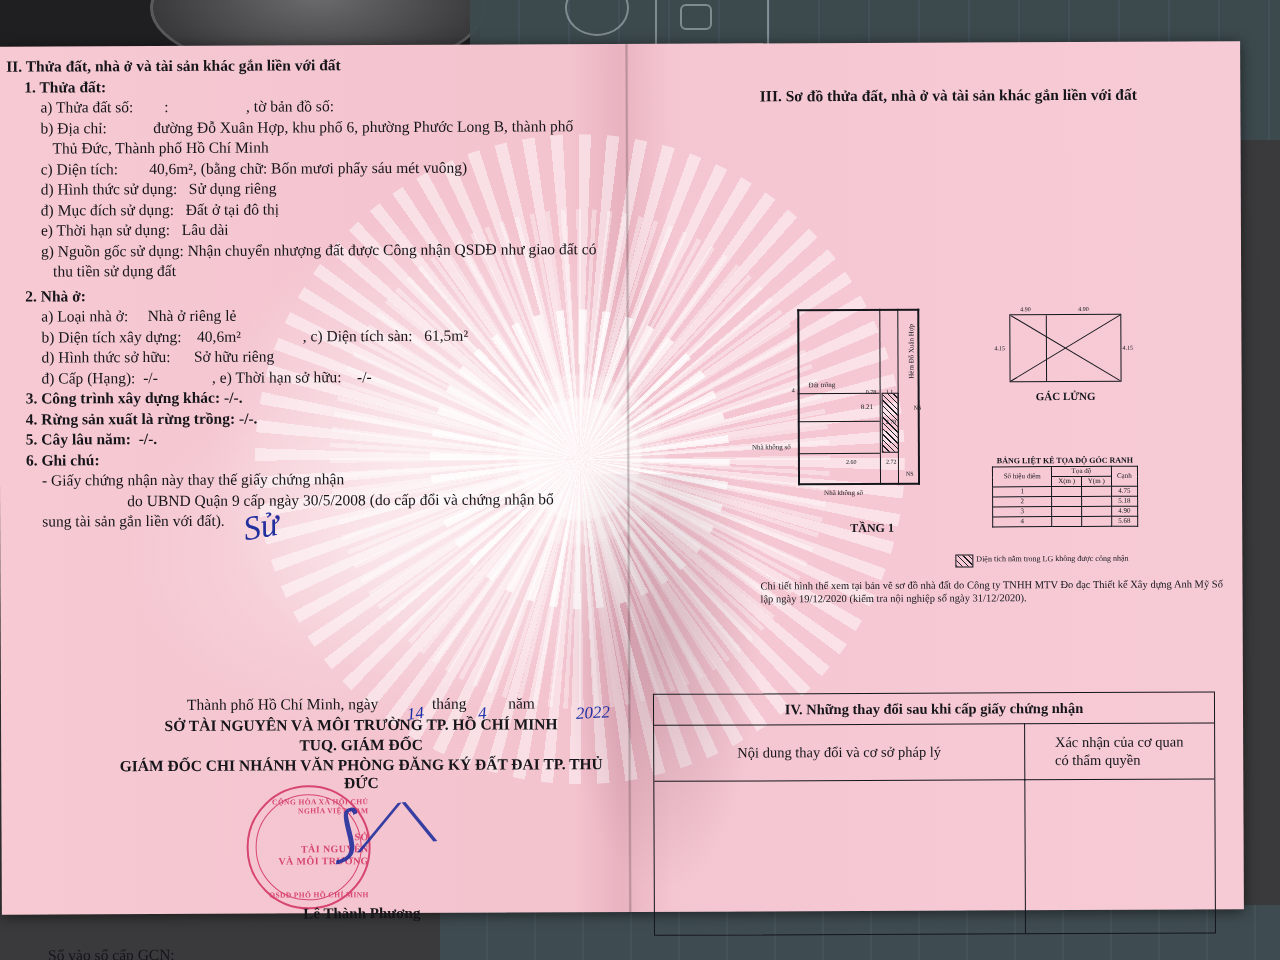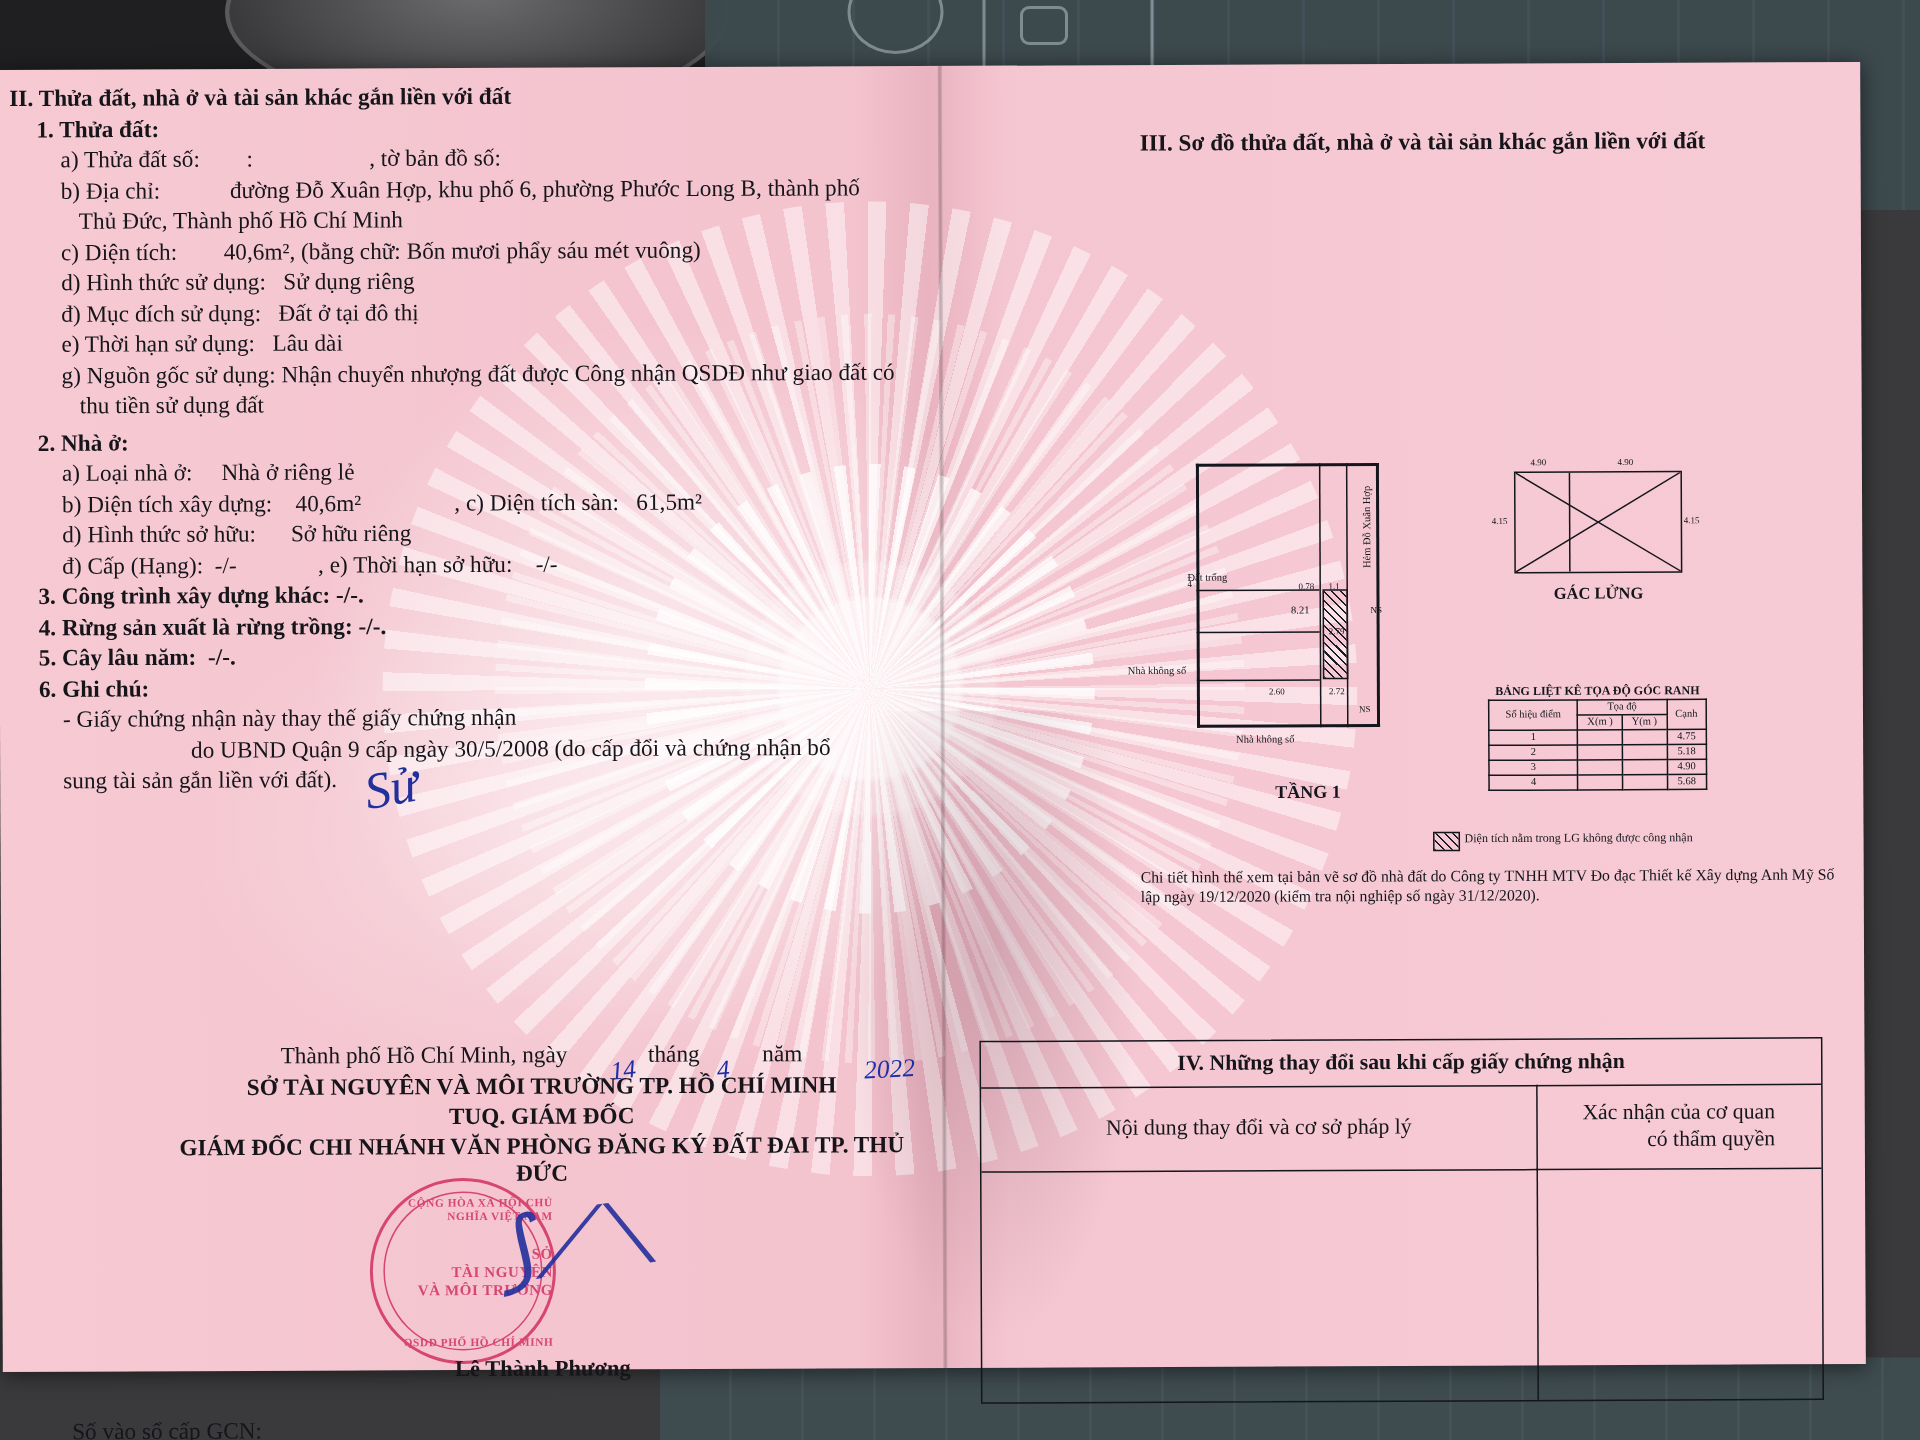--- a/index.html
+++ b/index.html
@@ -140,21 +140,21 @@
   .stamp-top{top:10px;font-size:7.5px;}
   .stamp-bot{bottom:8px;font-size:7.5px;}
 
   
   .tbl4{position:absolute;left:652px;top:650px;width:560px;height:240px;border:1.5px solid #14161c;}
   .tbl4-title{position:absolute;left:0;top:0;width:100%;height:30px;border-bottom:1.5px solid #14161c;
     display:flex;align-items:center;justify-content:center;font-weight:bold;font-size:14.5px;color:#15151a;}
   .tbl4-c1{position:absolute;left:0;top:30px;width:370px;height:56px;border-bottom:1.5px solid #14161c;border-right:1.5px solid #14161c;
     display:flex;align-items:center;justify-content:center;text-align:center;font-size:14.5px;color:#15151a;}
   .tbl4-c2{position:absolute;left:370px;top:30px;right:0;height:56px;border-bottom:1.5px solid #14161c;
-    display:flex;align-items:center;justify-content:center;text-align:right;font-size:14.5px;line-height:18px;color:#15151a;}
+    display:flex;align-items:center;justify-content:center;text-align:left;font-size:14.5px;line-height:18px;color:#15151a;}
   .tbl4-v1{position:absolute;left:0;top:86px;width:370px;bottom:0;border-right:1.5px solid #14161c;}
   .so-vao{position:absolute;left:46px;top:900px;font-size:15.5px;color:#15151a;}
 </style>
 </head>
 <body>
 
 <div id="page">
 
   <div class="desk"></div>
   <div class="desk-left"></div>
@@ -211,21 +211,21 @@
       <div class="sk-line" style="left:128px;top:16px;width:1.6px;height:176px;"></div>
       <div class="sk-line" style="left:8px;top:190px;width:122px;height:1.6px;"></div>
 
       <div class="sk-line" style="left:90px;top:16px;width:1.2px;height:176px;"></div>
       <div class="sk-line" style="left:108px;top:16px;width:1.2px;height:176px;"></div>
       <div class="sk-line" style="left:8px;top:100px;width:82px;height:1.2px;"></div>
       <div class="sk-line" style="left:8px;top:128px;width:82px;height:1.2px;"></div>
       <div class="sk-line" style="left:8px;top:160px;width:82px;height:1.2px;"></div>
       <div class="hatch" style="left:92px;top:100px;width:15px;height:58px;"></div>
 
-      <div class="tiny" style="left:2px;top:88px;">Đất trống</div>
+      <div class="tiny" style="left:19px;top:88px;">Đất trống</div>
       <div class="tiny" style="left:-38px;top:150px;">Nhà không số</div>
       <div class="tiny" style="left:34px;top:196px;">Nhà không số</div>
       <div class="tiny" style="left:118px;top:86px;transform:rotate(-90deg);transform-origin:left top;">Hẻm Đỗ Xuân Hợp</div>
       <div class="tiny" style="left:32px;top:110px;padding-left:39px;">8.21</div>
       <div class="tiny6" style="left:76px;top:96px;">0.78</div>
       <div class="tiny6" style="left:96px;top:96px;">1.1</div>
       <div class="tiny6" style="left:96px;top:126px;">2.79</div>
       <div class="tiny6" style="left:96px;top:166px;">2.72</div>
       <div class="tiny6" style="left:124px;top:112px;">NS</div>
       <div class="tiny6" style="left:116px;top:178px;">NS</div>

